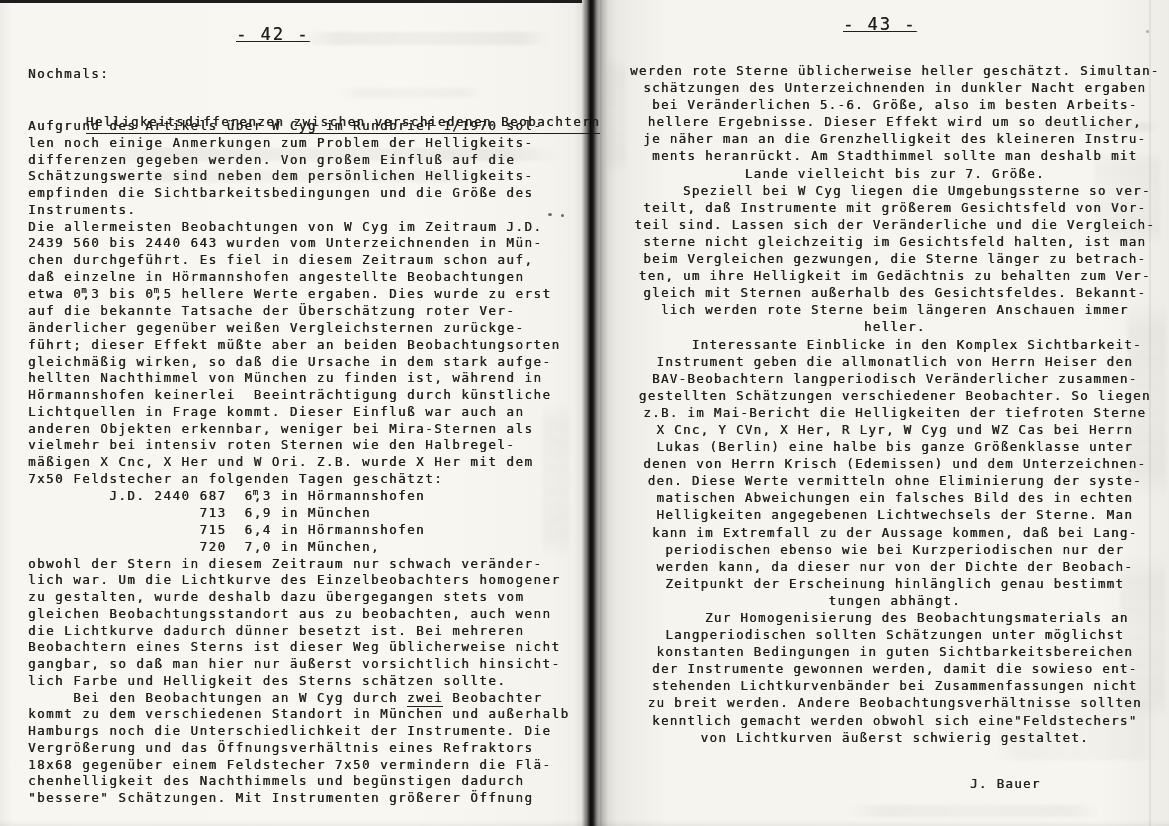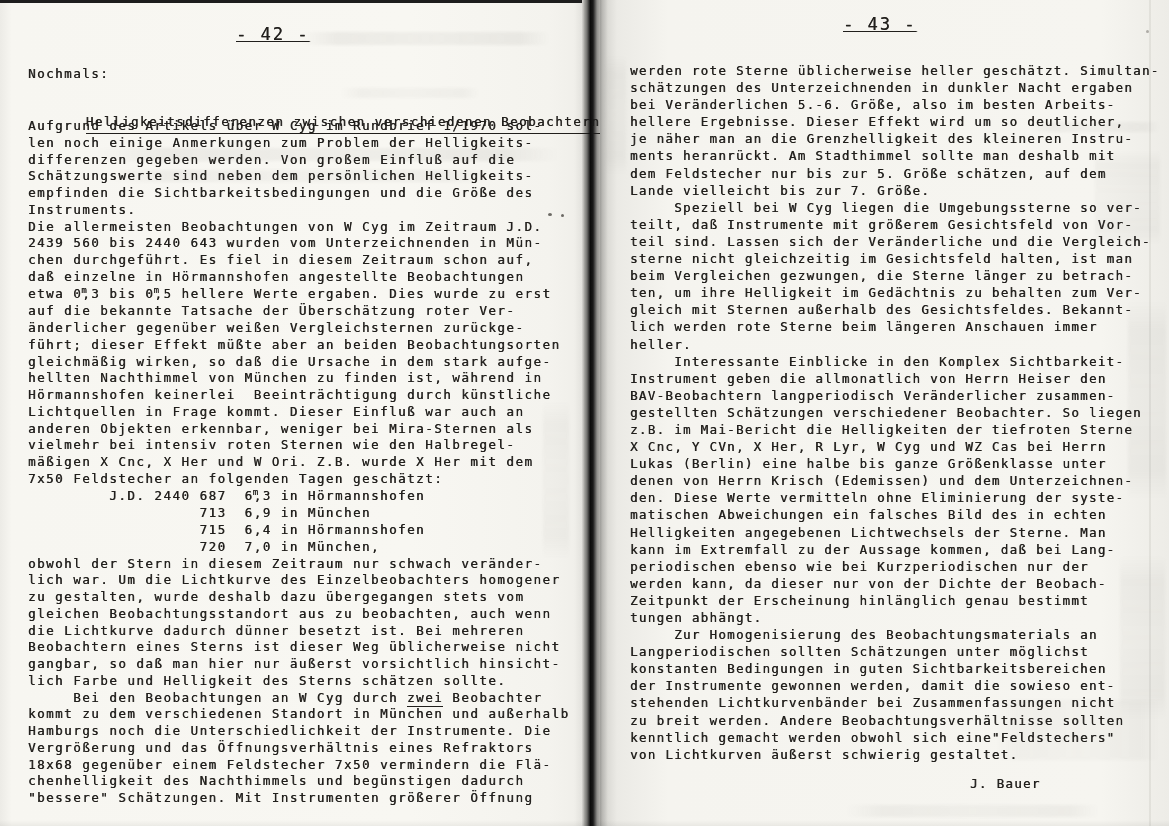--- a/index.html
+++ b/index.html
@@ -45,21 +45,21 @@
     position:absolute;top:0;bottom:0;left:1149px;width:2px;
     background:rgba(60,60,55,0.08);
   }
   
   .line{
     white-space:pre;
     font-size:12.5px;
     line-height:16.75px;
     text-shadow:0.4px 0 0 rgba(33,31,28,0.85);
   }
-  #right-body .line{line-height:17.1px;}
+  #right-body .line{line-height:17.1px;text-align:center;}
   #left-page .line{letter-spacing:1.5px;}
   #right-page .line{letter-spacing:1.3px;}
   .pagenum{
     position:absolute;
     font-size:17px;letter-spacing:2px;
     text-shadow:0.4px 0 0 rgba(33,31,28,0.85);
     white-space:pre;
     text-decoration:underline;
   }
   #intro-label{position:absolute;left:28px;top:66px;}
@@ -180,21 +180,20 @@
     <div class="pagenum" style="left:243px;top:14px;">- 43 -</div>
 
     <div id="right-body">
       <div>
           <div class="line">werden rote Sterne üblicherweise heller geschätzt. Simultan-</div>
           <div class="line">schätzungen des Unterzeichnenden in dunkler Nacht ergaben</div>
           <div class="line">bei Veränderlichen 5.-6. Größe, also im besten Arbeits-</div>
           <div class="line">hellere Ergebnisse. Dieser Effekt wird um so deutlicher,</div>
           <div class="line">je näher man an die Grenzhelligkeit des kleineren Instru-</div>
           <div class="line">ments heranrückt. Am Stadthimmel sollte man deshalb mit</div>
-          <div class="line">dem Feldstecher nur bis zur 5. Größe schätzen, auf dem</div>
           <div class="line">Lande vielleicht bis zur 7. Größe.</div>
         </div>
       <div>
           <div class="line">     Speziell bei W Cyg liegen die Umgebungssterne so ver-</div>
           <div class="line">teilt, daß Instrumente mit größerem Gesichtsfeld von Vor-</div>
           <div class="line">teil sind. Lassen sich der Veränderliche und die Vergleich-</div>
           <div class="line">sterne nicht gleichzeitig im Gesichtsfeld halten, ist man</div>
           <div class="line">beim Vergleichen gezwungen, die Sterne länger zu betrach-</div>
           <div class="line">ten, um ihre Helligkeit im Gedächtnis zu behalten zum Ver-</div>
           <div class="line">gleich mit Sternen außerhalb des Gesichtsfeldes. Bekannt-</div>

